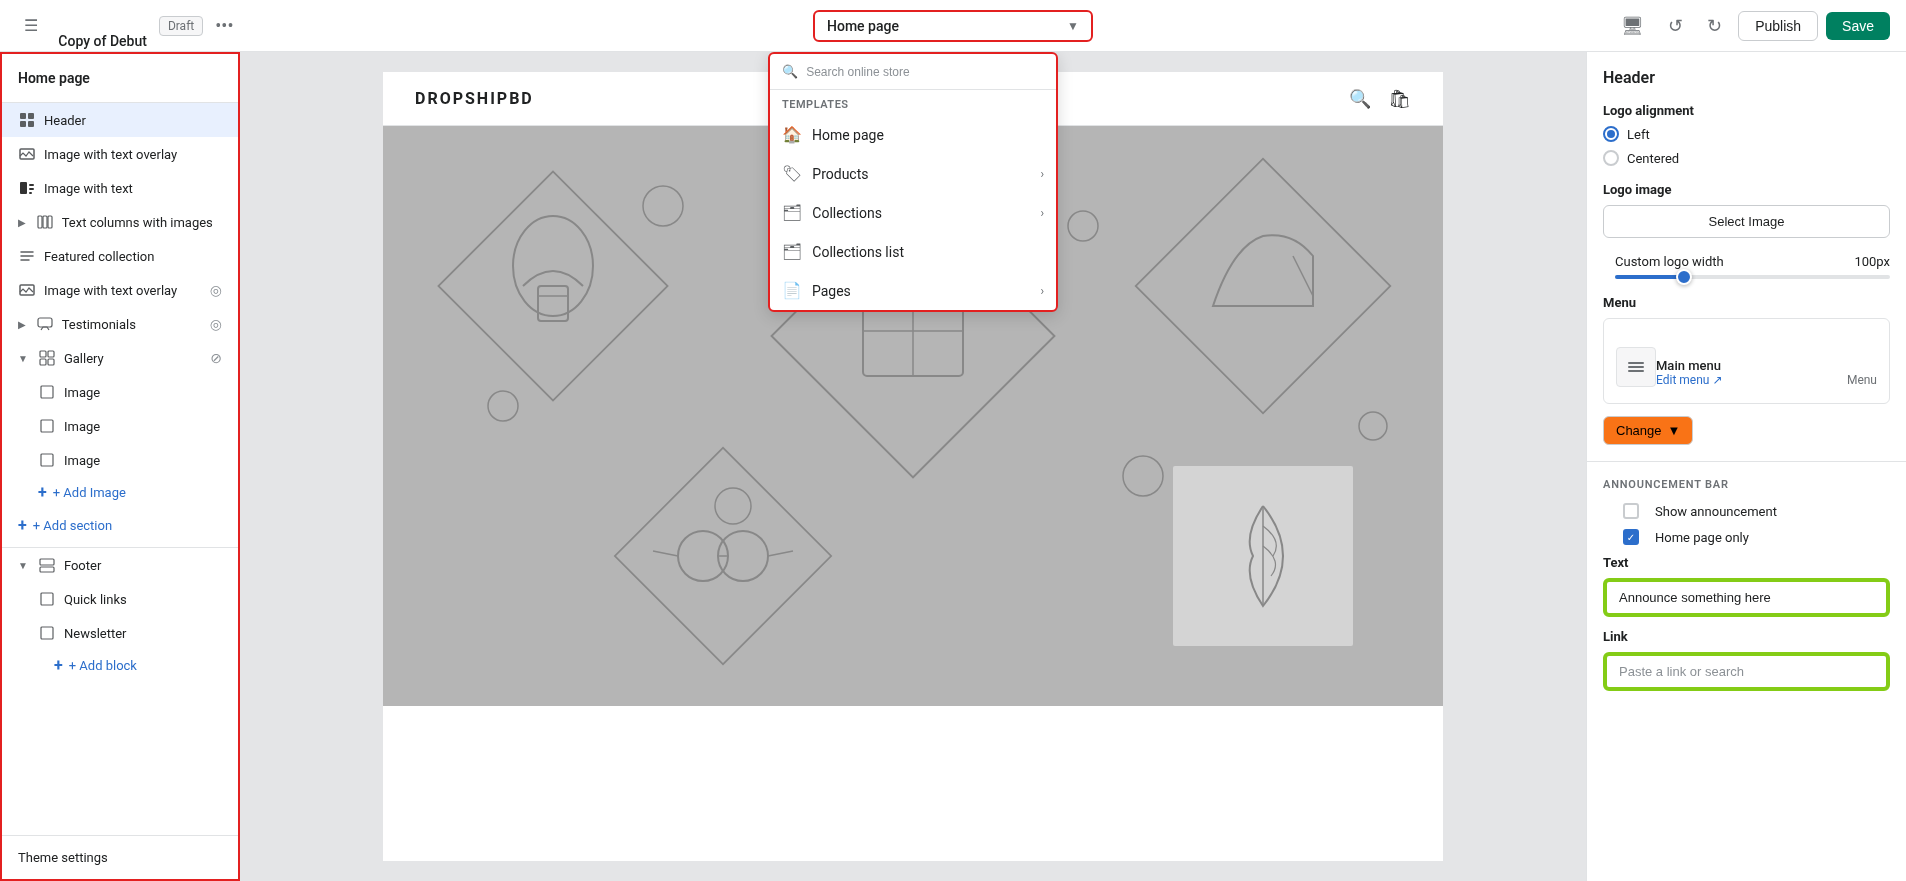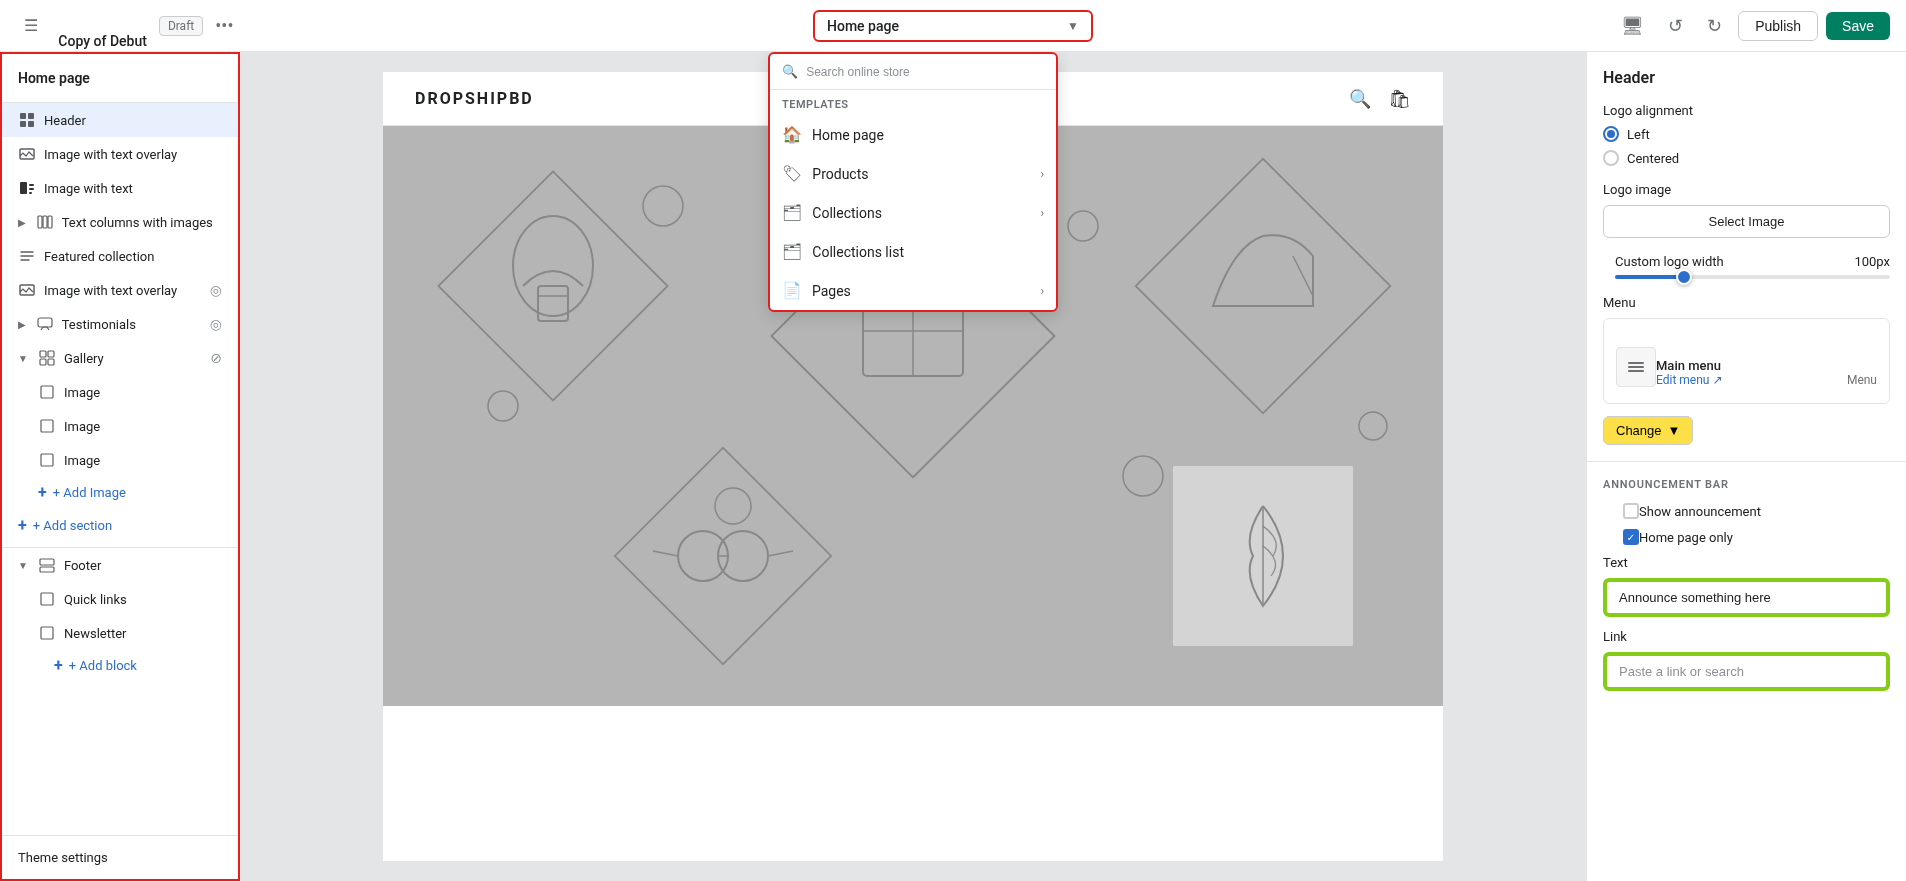--- a/index.html
+++ b/index.html
@@ -138,21 +138,21 @@
     .dropdown-item-icon { color: #5c5f62; font-size: 16px; }
     .dropdown-chevron { color: #6d7175; font-size: 12px; }
 
     
     .right-panel {
       width: 320px; background: #fff; border-left: 1px solid #e1e3e5;
       overflow-y: auto; flex-shrink: 0; padding: 0;
     }
     .panel-section { padding: 16px; border-bottom: 1px solid #e1e3e5; }
     .panel-title { font-size: 16px; font-weight: 600; margin-bottom: 16px; }
-    .panel-label { font-size: 13px; color: #202223; margin-bottom: 8px; font-weight: 400; }
+    .panel-label { font-size: 13px; color: #202223; margin-bottom: 8px; font-weight: 700; }
     .radio-group { display: flex; flex-direction: column; gap: 8px; margin-bottom: 16px; }
     .radio-item { display: flex; align-items: center; gap: 8px; cursor: pointer; }
     .radio-circle {
       width: 16px; height: 16px; border-radius: 50%; border: 2px solid #c9cccf;
       display: flex; align-items: center; justify-content: center; flex-shrink: 0;
     }
     .radio-circle.selected { border-color: #2c6ecb; }
     .radio-dot { width: 8px; height: 8px; border-radius: 50%; background: #2c6ecb; }
     .select-image-btn {
       border: 1px solid #c9cccf; border-radius: 6px; background: #fff;
@@ -176,30 +176,30 @@
     .menu-box-header { display: flex; align-items: flex-end; margin-bottom: 4px; margin-top: 16px; }
     .menu-icon-box {
       width: 40px; height: 40px; background: #f6f6f7; border: 1px solid #e1e3e5;
       border-radius: 4px; display: flex; align-items: center; justify-content: center;
       color: #6d7175; flex-shrink: 0;
     }
     .menu-name { font-size: 13px; font-weight: 500; }
     .menu-link { font-size: 12px; color: #2c6ecb; cursor: pointer; }
     .menu-right { color: #6d7175; font-size: 12px; margin-left: auto; }
     .change-btn {
-      border: 1px solid #c9cccf; border-radius: 6px; background: #fde047;
+      border: 1px solid #c9cccf; border-radius: 6px; background: #f97316;
       padding: 6px 12px; font-size: 13px; cursor: pointer; display: flex;
       align-items: center; gap: 6px;
     }
     .announcement-section { padding: 16px; }
     .announcement-title {
       font-size: 11px; font-weight: 600; color: #6d7175;
       letter-spacing: 0.8px; margin-bottom: 12px; text-transform: uppercase;
     }
-    .checkbox-row { display: flex; align-items: center; gap: 0; margin-bottom: 10px; cursor: pointer; padding-left: 20px; }
+    .checkbox-row { display: flex; align-items: center; gap: 16px; margin-bottom: 10px; cursor: pointer; padding-left: 20px; }
     .checkbox-box {
       width: 16px; height: 16px; border: 2px solid #c9cccf; border-radius: 3px;
       flex-shrink: 0; display: flex; align-items: center; justify-content: center;
     }
     .checkbox-box.checked { background: #2c6ecb; border-color: #2c6ecb; }
     .checkbox-check { color: #fff; font-size: 10px; }
     .text-field {
       border: 4px solid #84cc16; border-radius: 6px; padding: 8px 12px;
       font-size: 13px; width: 100%; color: #202223; background: #fff;
       margin-bottom: 12px;

